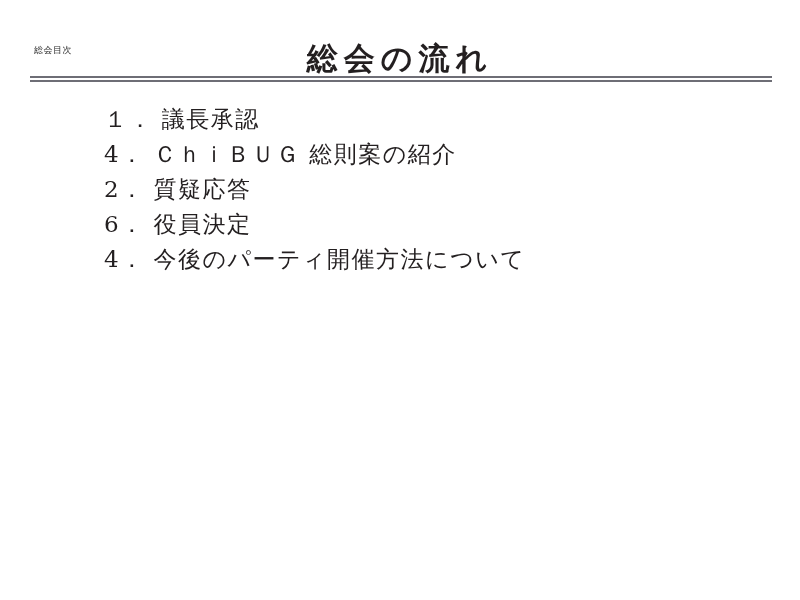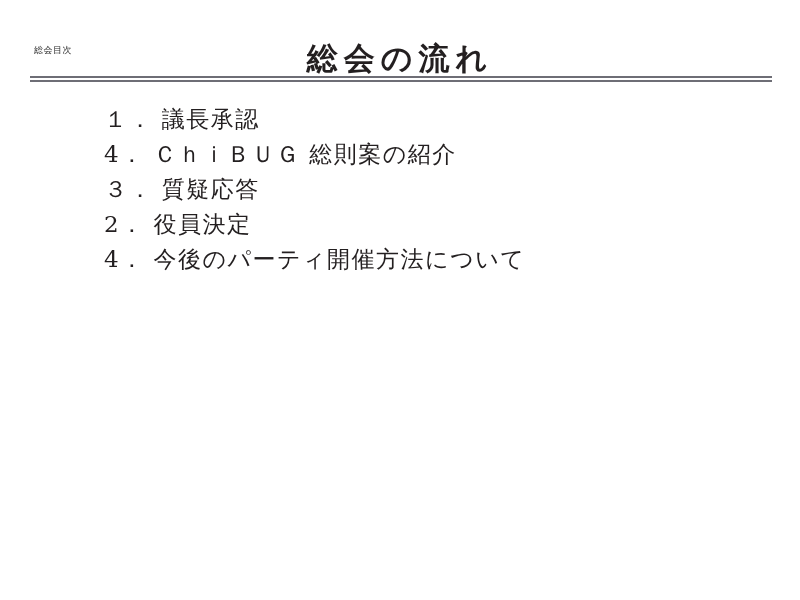--- a/index.html
+++ b/index.html
@@ -95,18 +95,18 @@
   <div class="slide-title">総会の流れ</div>
 
   <div class="rule">
     <div class="line-top"></div>
     <div class="line-bottom"></div>
   </div>
 
   <ul class="agenda">
     <li class="agenda-item">１． 議長承認</li>
     <li class="agenda-item">4． ＣｈｉＢＵＧ 総則案の紹介</li>
-    <li class="agenda-item">３． 質疑応答</li>
-    <li class="agenda-item">2． 役員決定</li>
+    <li class="agenda-item">2． 質疑応答</li>
+    <li class="agenda-item">6． 役員決定</li>
     <li class="agenda-item">4． 今後のパーティ開催方法について</li>
   </ul>
 
 </div>
 
 </body></html>

